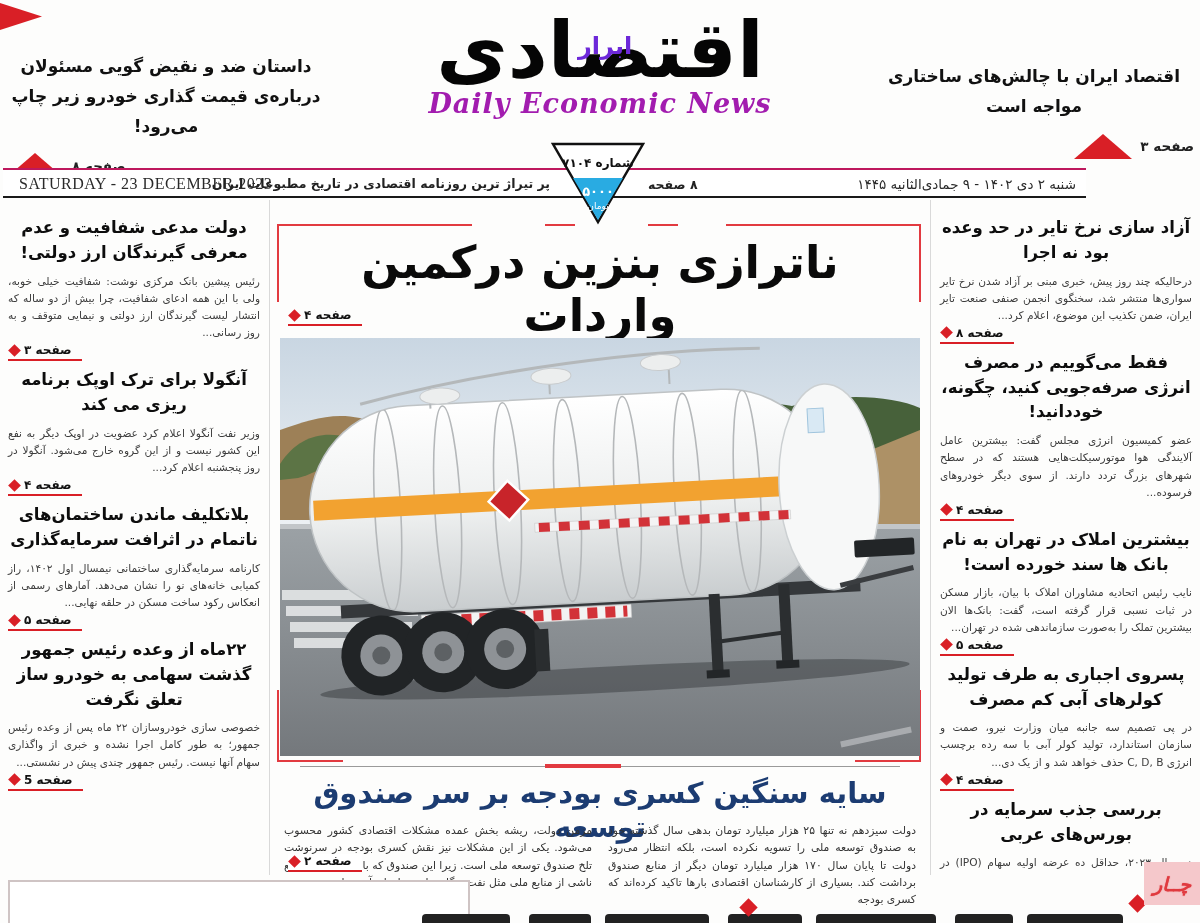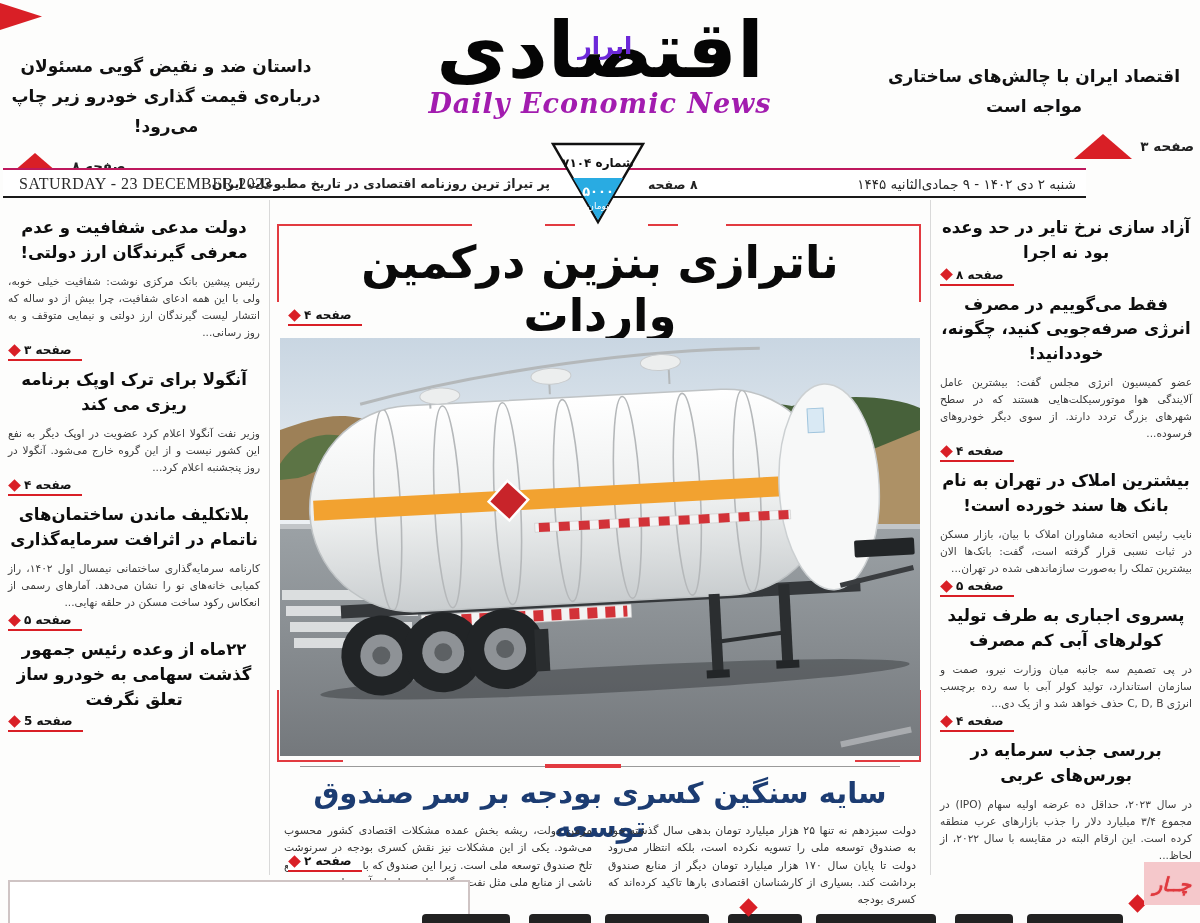--- a/index.html
+++ b/index.html
@@ -122,20 +122,21 @@
     <text x="48" y="54" text-anchor="middle" font-size="13" font-weight="bold" fill="#fff" font-family="DejaVu Sans, sans-serif">۵۰۰۰</text>
     <text x="48" y="67" text-anchor="middle" font-size="9" fill="#fff" font-family="DejaVu Sans, sans-serif">تومان</text>
   </svg>
 
   <div class="vline" style="left:269px"></div>
   <div class="vline" style="left:930px"></div>
 
   <div class="side-col" id="col-right">
     <div class="article">
       <div class="a-title">آزاد سازی نرخ تایر در حد وعده بود نه اجرا</div>
+      <div class="a-body">درحالیکه چند روز پیش، خبری مبنی بر آزاد شدن نرخ تایر سواری‌ها منتشر شد، سخنگوی انجمن صنفی صنعت تایر ایران، ضمن تکذیب این موضوع، اعلام کرد...</div>
       <div class="marker">
           <span class="diamond"></span>
           <span class="m-label">صفحه ۸</span>
         </div>
     </div>
     <div class="article">
       <div class="a-title">فقط می‌گوییم در مصرف انرژی صرفه‌جویی کنید، چگونه، خود‌دانید!</div>
       <div class="a-body">عضو کمیسیون انرژی مجلس گفت: بیشترین عامل آلایندگی هوا موتورسیکلت‌هایی هستند که در سطح شهرهای بزرگ تردد دارند. از سوی دیگر خودروهای فرسوده...</div>
       <div class="marker">
           <span class="diamond"></span>
@@ -185,20 +186,21 @@
     <div class="article">
       <div class="a-title">بلاتکلیف ماندن ساختمان‌های ناتمام در اثرافت سرمایه‌گذاری</div>
       <div class="a-body">کارنامه سرمایه‌گذاری ساختمانی نیمسال اول ۱۴۰۲، راز کمیابی خانه‌های نو را نشان می‌دهد. آمارهای رسمی از انعکاس رکود ساخت مسکن در حلقه نهایی...</div>
       <div class="marker">
           <span class="diamond"></span>
           <span class="m-label">صفحه ۵</span>
         </div>
     </div>
     <div class="article">
       <div class="a-title">۲۲ماه از وعده رئیس جمهور گذشت سهامی به خودرو ساز تعلق نگرفت</div>
+      <div class="a-body">خصوصی سازی خودروسازان ۲۲ ماه پس از وعده رئیس جمهور؛ به طور کامل اجرا نشده و خبری از واگذاری سهام آنها نیست. رئیس جمهور چندی پیش در نشستی...</div>
       <div class="marker">
           <span class="diamond"></span>
           <span class="m-label">صفحه 5</span>
         </div>
     </div>
   </div>
 
   <div class="redseg" style="left:277px;top:224px;width:195px;height:2px"></div>
   <div class="redseg" style="left:277px;top:224px;width:2px;height:78px"></div>
   <div class="redseg" style="left:726px;top:224px;width:195px;height:2px"></div>

